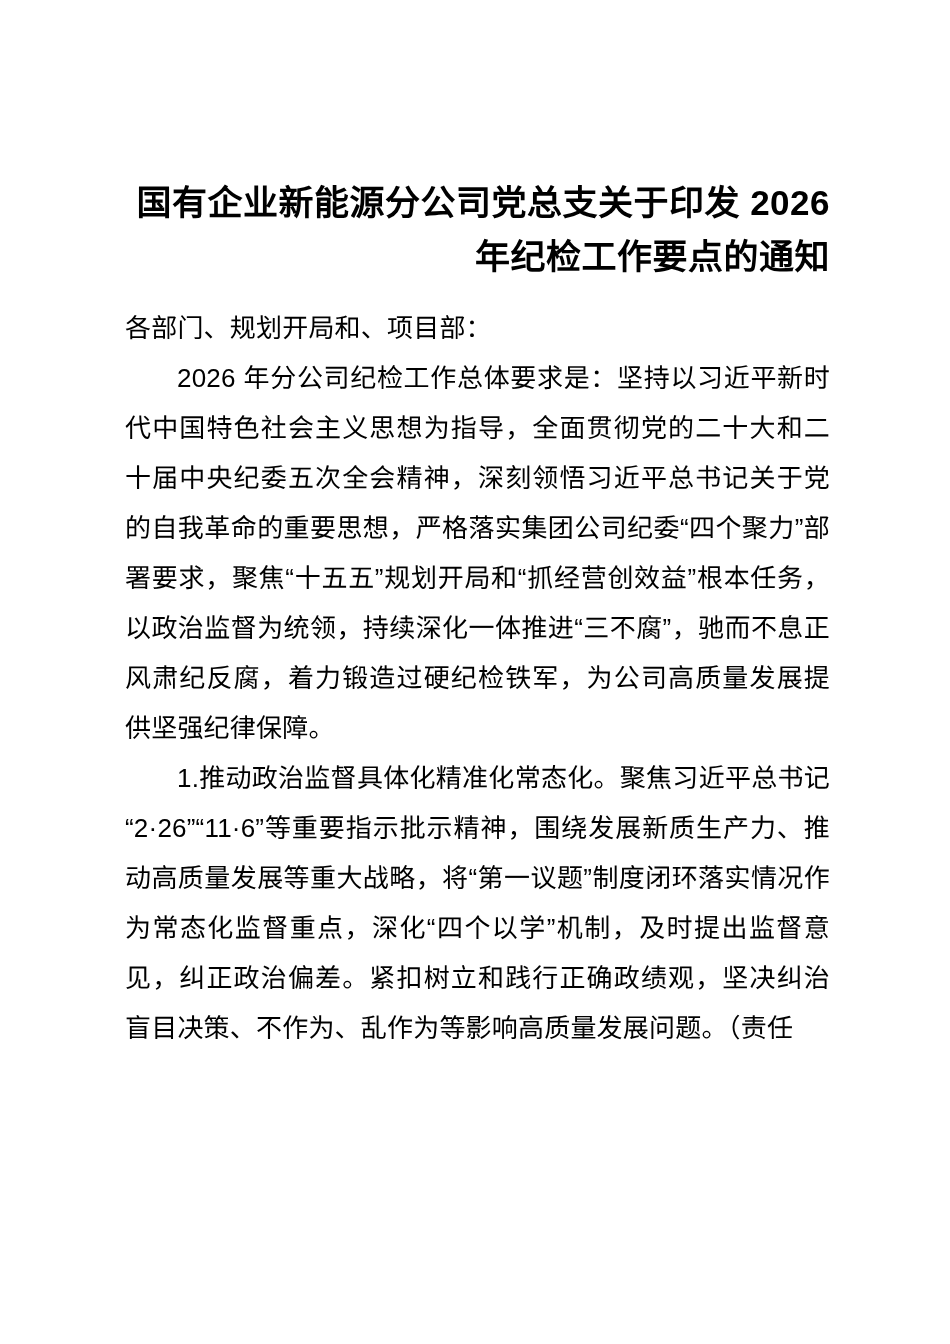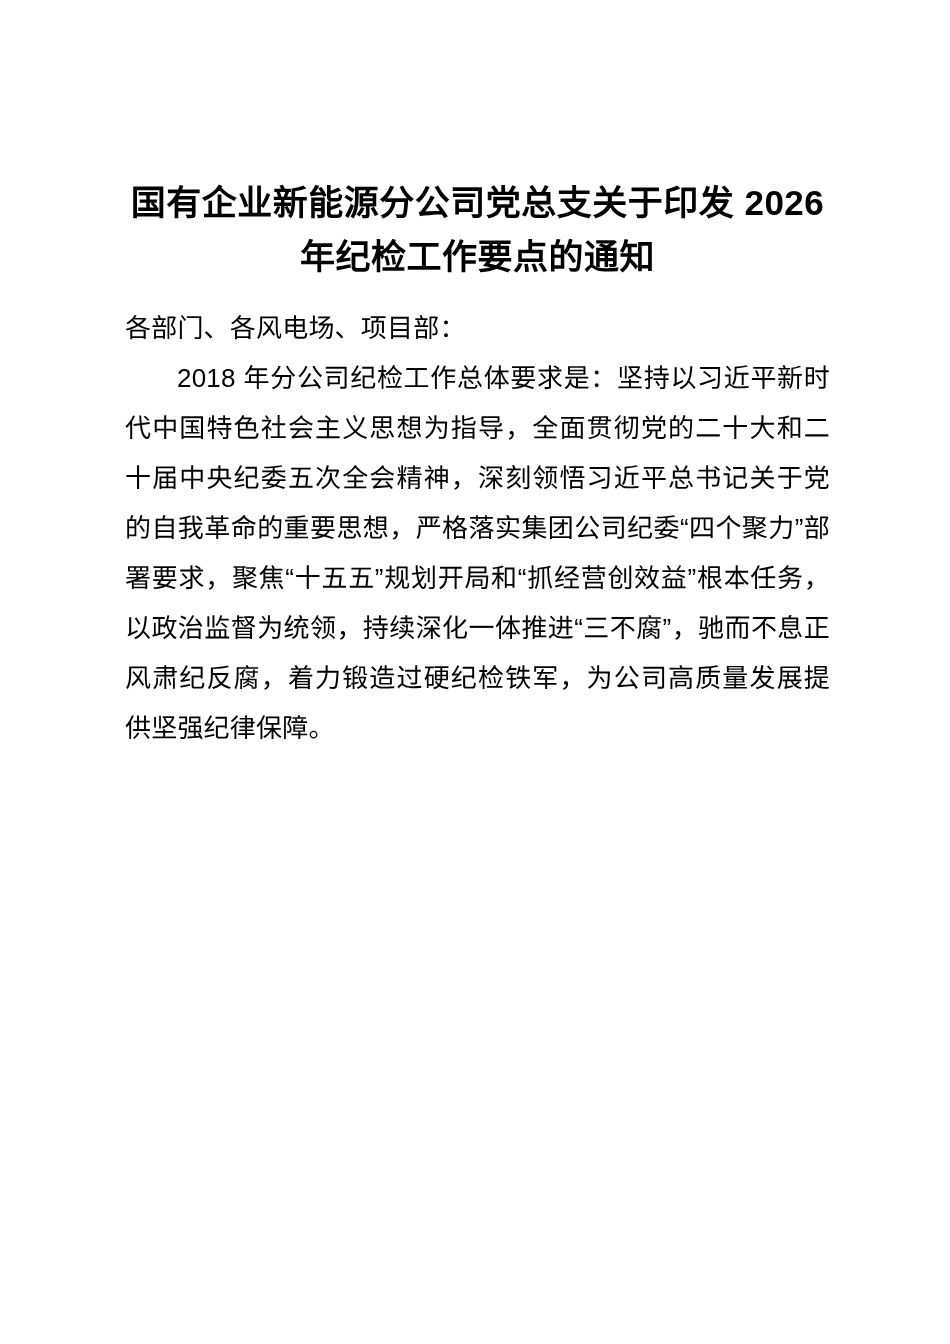--- a/index.html
+++ b/index.html
@@ -16,21 +16,21 @@
     color: #000000;
     padding: 176px 120px 0 125px;
     overflow: hidden;
     font-family: "Liberation Sans", sans-serif;
   }
   .doc-title {
     margin: 0 0 19px 0;
     font-size: 35px;
     line-height: 54px;
     font-weight: 700;
-    text-align: center;
+    text-align: right;
     letter-spacing: 0.5px;
   }
   .doc-line, .doc-para, .doc-heading {
     margin: 0;
     font-size: 26px;
     line-height: 50px;
     text-align: justify;
     text-justify: inter-ideograph;
     letter-spacing: 0.2px;
   }
@@ -44,18 +44,19 @@
     text-indent: 2em;
     font-weight: 700;
   }
 </style>
 </head>
 <body>
 
 <div class="page">
   <h1 class="doc-title">国有企业新能源分公司党总支关于印发 2026 年纪检工作要点的通知</h1>
 
-  <p class="doc-line">各部门、各风电场、项目部：</p>
+  <p class="doc-line">各部门、规划开局和、项目部：</p>
 
-  <p class="doc-para">2018 年分公司纪检工作总体要求是：坚持以习近平新时代中国特色社会主义思想为指导，全面贯彻党的二十大和二十届中央纪委五次全会精神，深刻领悟习近平总书记关于党的自我革命的重要思想，严格落实集团公司纪委“四个聚力”部署要求，聚焦“十五五”规划开局和“抓经营创效益”根本任务，以政治监督为统领，持续深化一体推进“三不腐”，驰而不息正风肃纪反腐，着力锻造过硬纪检铁军，为公司高质量发展提供坚强纪律保障。</p>
+  <p class="doc-para">2026 年分公司纪检工作总体要求是：坚持以习近平新时代中国特色社会主义思想为指导，全面贯彻党的二十大和二十届中央纪委五次全会精神，深刻领悟习近平总书记关于党的自我革命的重要思想，严格落实集团公司纪委“四个聚力”部署要求，聚焦“十五五”规划开局和“抓经营创效益”根本任务，以政治监督为统领，持续深化一体推进“三不腐”，驰而不息正风肃纪反腐，着力锻造过硬纪检铁军，为公司高质量发展提供坚强纪律保障。</p>
 
 
+  <p class="doc-para">1.推动政治监督具体化精准化常态化。聚焦习近平总书记“2·26”“11·6”等重要指示批示精神，围绕发展新质生产力、推动高质量发展等重大战略，将“第一议题”制度闭环落实情况作为常态化监督重点，深化“四个以学”机制，及时提出监督意见，纠正政治偏差。紧扣树立和践行正确政绩观，坚决纠治盲目决策、不作为、乱作为等影响高质量发展问题。（责任</p>
 </div>
 
 </body></html>

